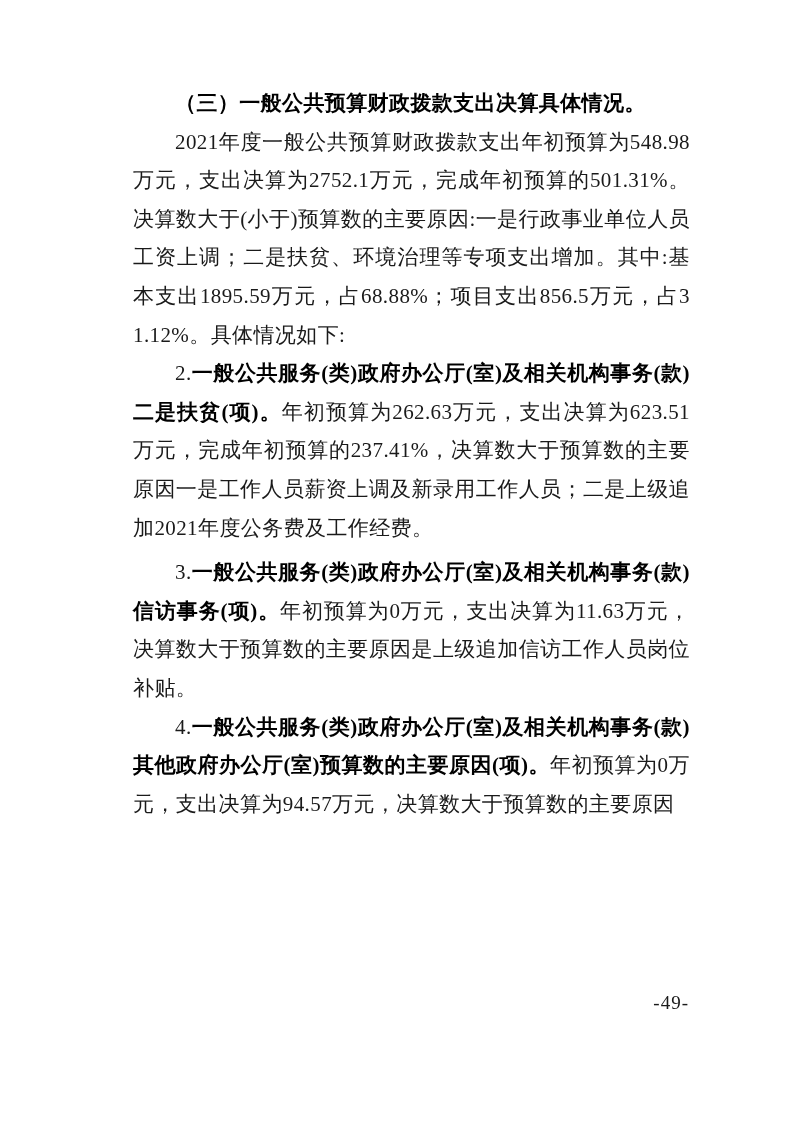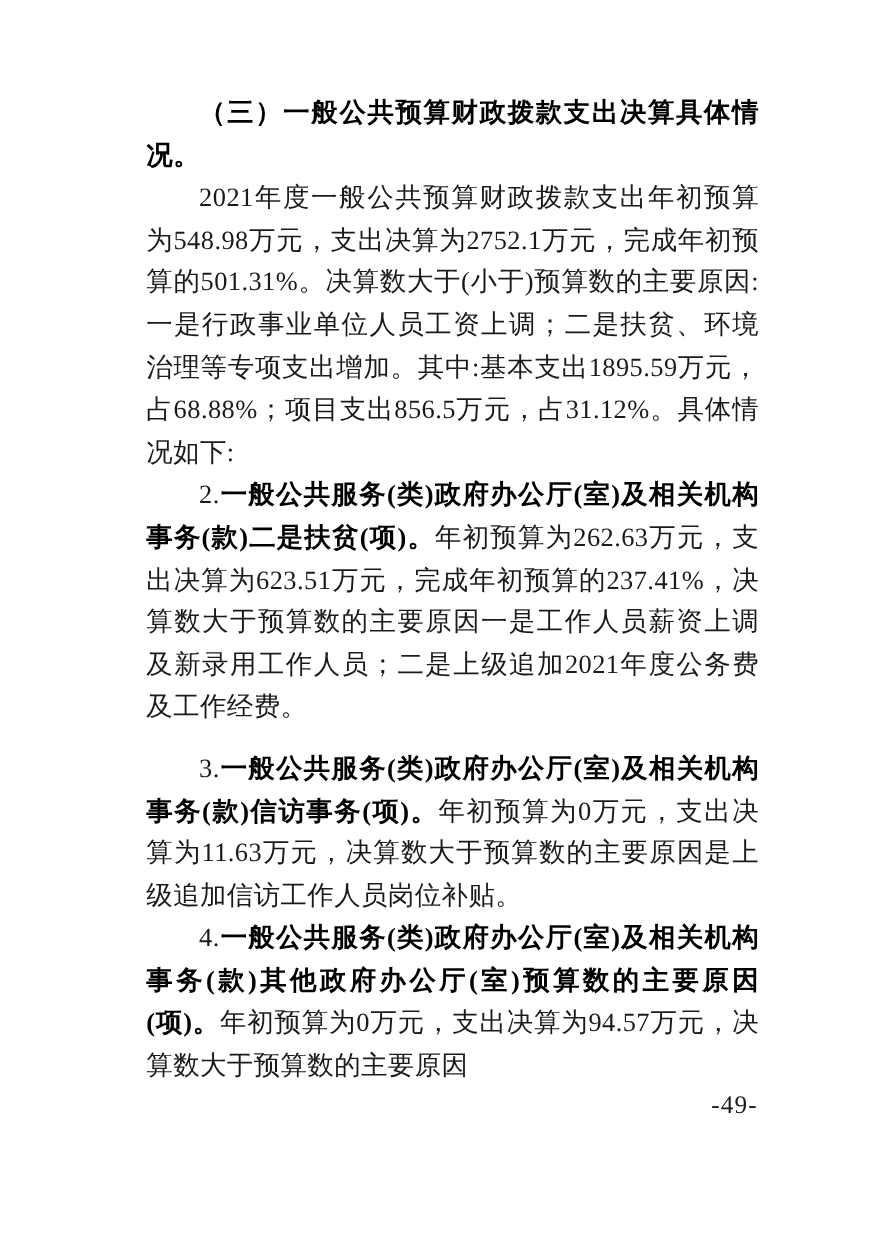--- a/index.html
+++ b/index.html
@@ -17,43 +17,43 @@
     color: #1a1a1a;
   }
   .content {
     position: absolute;
     left: 133px;
     top: 84px;
     width: 557px;
   }
   p.para {
     margin: 0;
-    font-size: 24px;
+    font-size: 21px;
     line-height: 38.6px;
     letter-spacing: 0.4px;
     text-align: justify;
     text-justify: inter-character;
     text-indent: 2em;
     word-break: break-all;
   }
   p.para.space-before {
-    margin-top: 17px;
+    margin-top: 6px;
   }
   .b {
     font-weight: bold;
     color: #000000;
   }
   .r {
     font-weight: normal;
   }
   .page-number {
     position: absolute;
     top: 992px;
     right: 104px;
-    font-size: 23px;
+    font-size: 19px;
     letter-spacing: 1px;
     color: #1a1a1a;
   }
 </style>
 </head>
 <body>
 
 <div class="page">
   <div class="content">
       <p class="para"><span class="b">（三）一般公共预算财政拨款支出决算具体情况。</span></p>

